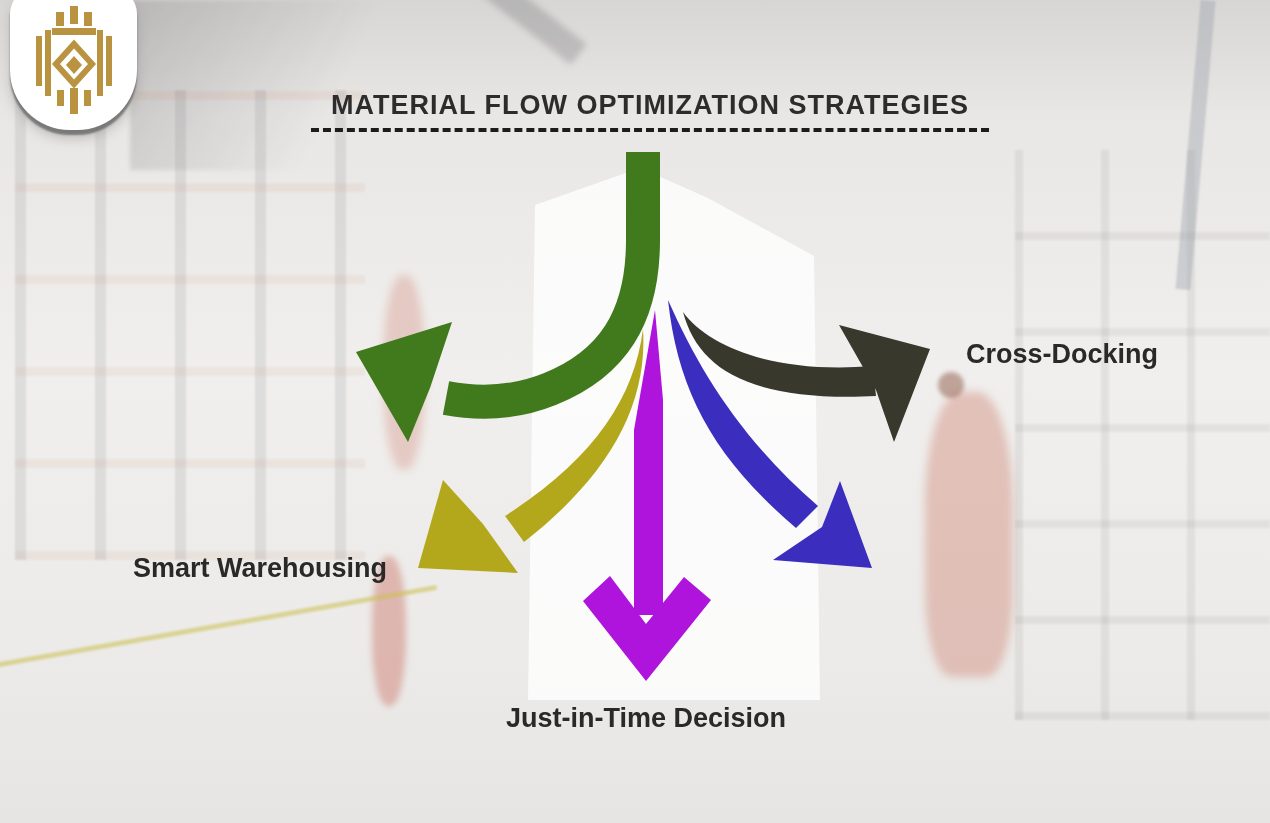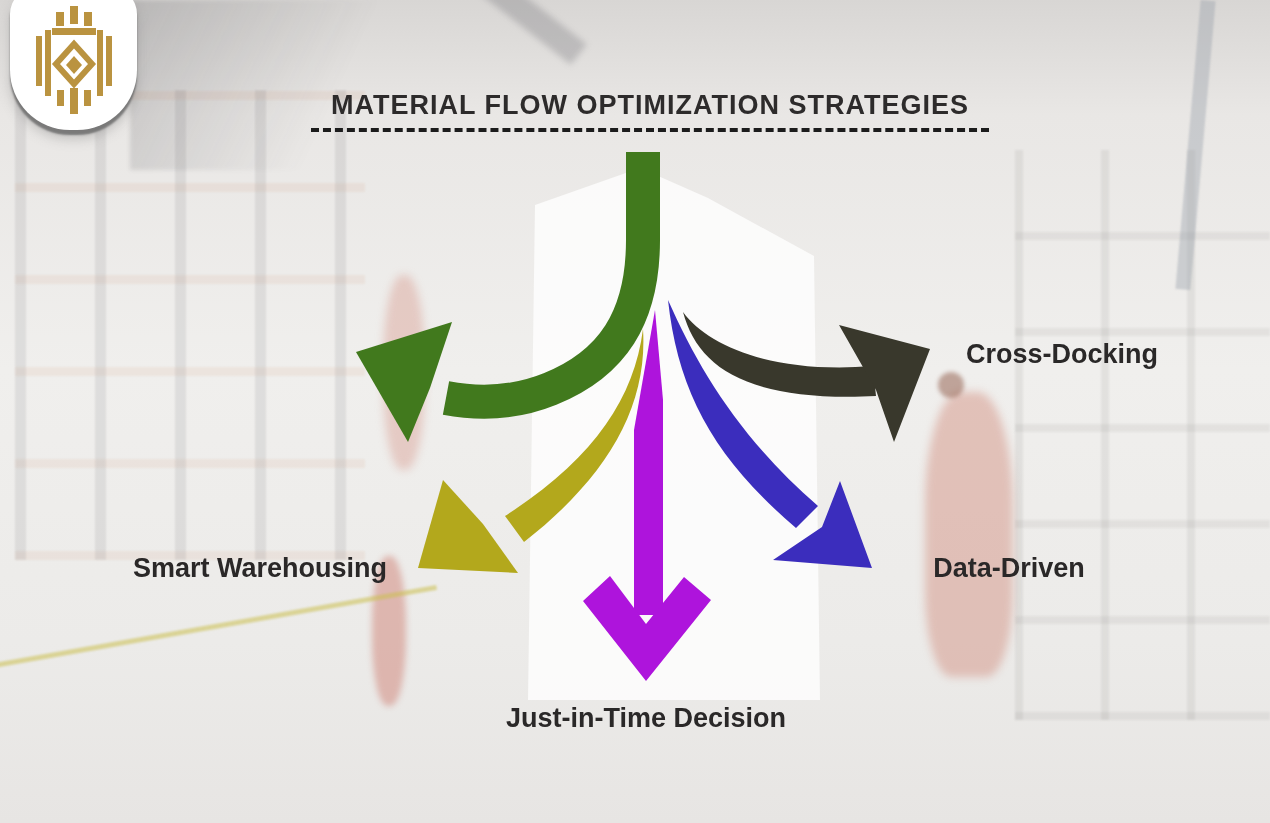--- a/index.html
+++ b/index.html
@@ -142,20 +142,19 @@
 
   <div class="label lab-smart">
     <span>Smart Warehousing</span>
   </div>
 
   <div class="label lab-cross">
     <span>Cross-Docking</span>
   </div>
 
   <div class="label lab-data">
-    <span>Data-Driven</span>
   </div>
 
   <div class="label lab-jit">
     <span>Just-in-Time Decision</span>
   </div>
 
 </div>
 
 </body></html>

